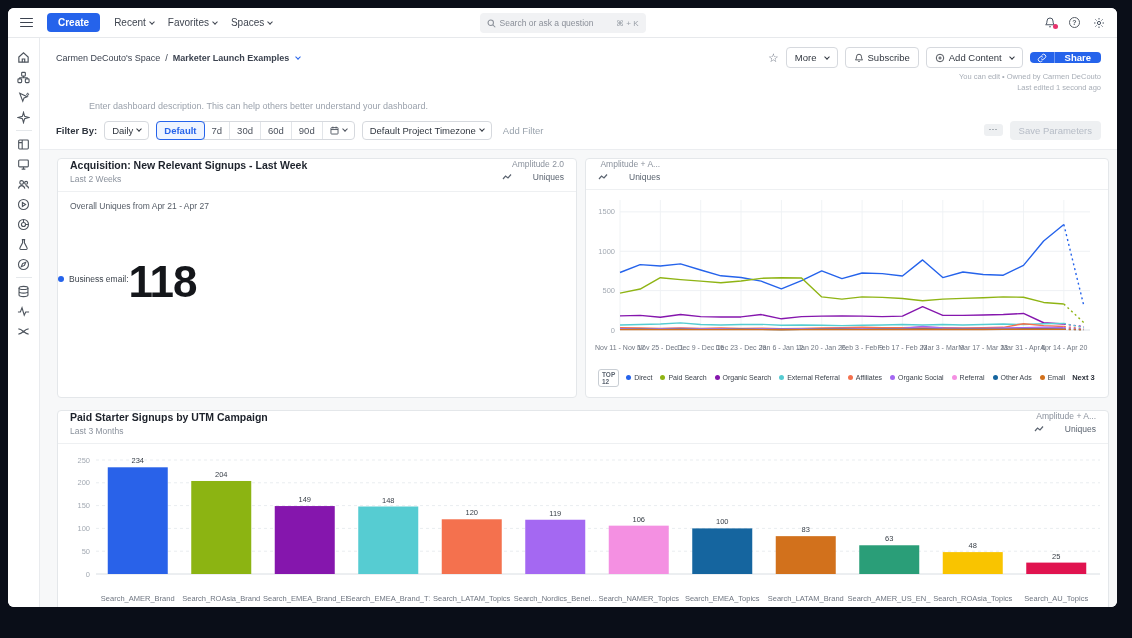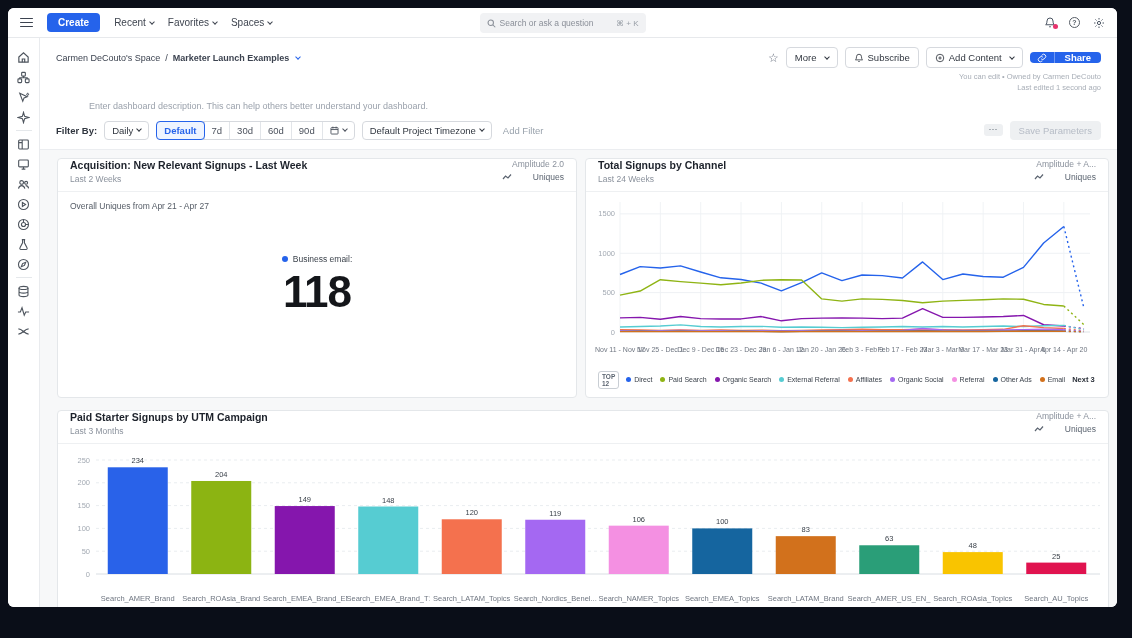--- a/index.html
+++ b/index.html
@@ -82,21 +82,21 @@
   .card-hr { text-align:right; }
   .card-source { font-size:8.5px; color:#8a919c; }
   .card-metric { font-size:8.5px; color:#5b6470; margin-top:3px; display:flex; align-items:center; gap:21px; justify-content:flex-end; }
 
   #card-acq { width:520px; height:240px; }
   #card-line { width:524px; height:240px; }
   #card-bar { width:1052px; height:240px; margin-top:12px; }
 
   .acq-body { position:relative; height:204px; }
   .overall-label { position:absolute; top:9px; left:12px; font-size:8.5px; color:#555c66; }
-  .sv-center { display:flex; flex-direction:column; align-items:center; padding-top:62px; }
+  .sv-center { display:flex; flex-direction:row; align-items:center; padding-top:62px; }
   .sv-legend { display:flex; align-items:center; gap:5px; font-size:8.5px; color:#3c434c; }
   .dot { width:6px; height:6px; border-radius:50%; display:inline-block; }
   .big-number { margin-top:6px; font-size:44px; font-weight:600; letter-spacing:-1px; color:#14161a; line-height:1; }
 
   .line-body { padding:4px 10px 0 8px; }
   .x-labels { position:relative; height:22px; }
   .xlab { position:absolute; width:52px; text-align:center; font-size:7px; color:#6f7681; line-height:1.25; }
   .legend-row { display:flex; align-items:center; gap:7px; padding:3px 4px 0 4px; }
   .top-badge { border:1px solid #c9ced4; border-radius:3px; font-size:6.5px; color:#5b6470;
                padding:1px 3px; font-weight:600; }
@@ -357,24 +357,20 @@
                   <span class="dot" id="acq-dot" style="background: rgb(37, 99, 235);"></span>
                   <span>Business email:</span>
                 </div>
                 <div class="big-number">118</div>
               </div>
             </div>
           </div>
 
           <div class="card" id="card-line">
             <div class="card-header">
-              <div>
-                <div class="card-title">Total Signups by Channel</div>
-                <div class="card-sub">Last 24 Weeks</div>
-              </div>
               <div class="card-hr">
                 <div class="card-source">Amplitude + A...</div>
                 <div class="card-metric">
                   <svg width="10" height="8" viewBox="0 0 10 8" fill="none" stroke="#5b6470" stroke-width="1.2">
                       <polyline points="1,6 3.5,3 6,5 9,1.5"></polyline>
                     </svg>
                   <span>Uniques</span>
                 </div>
               </div>
             </div>

